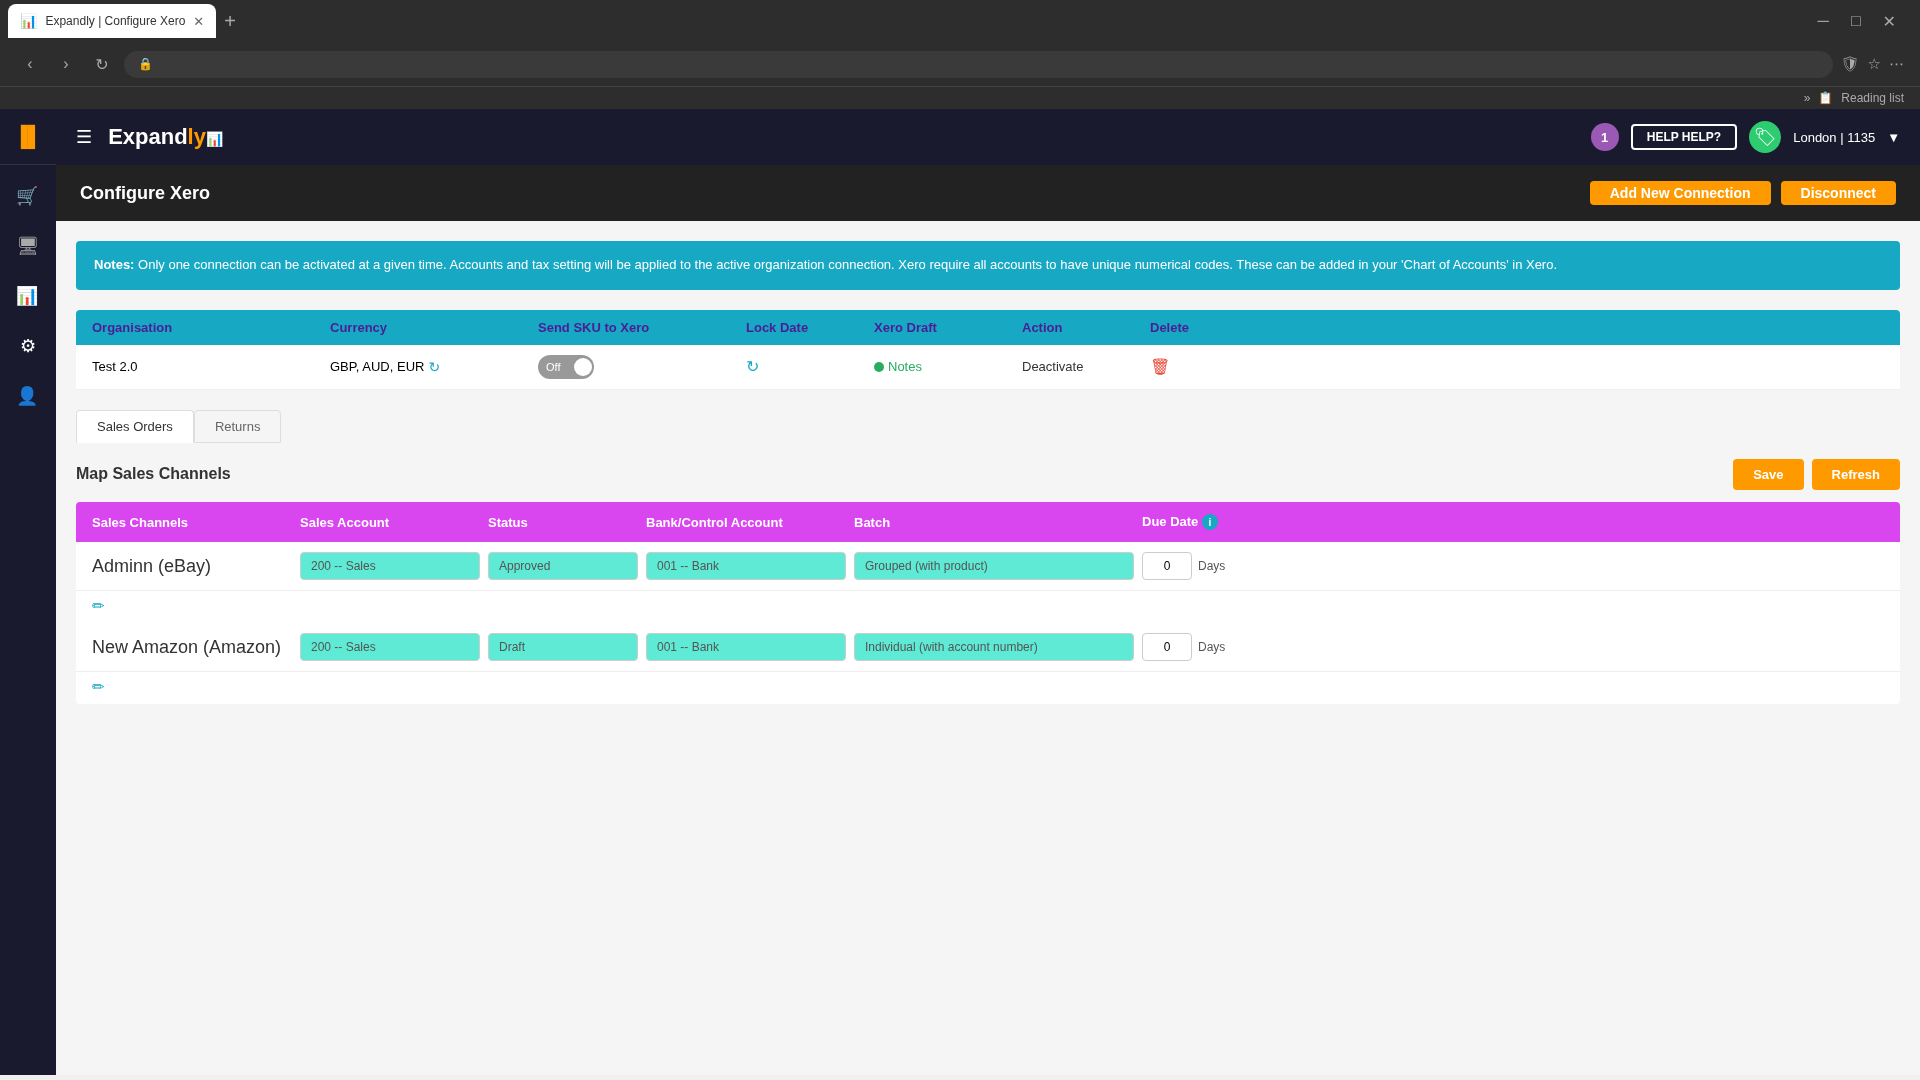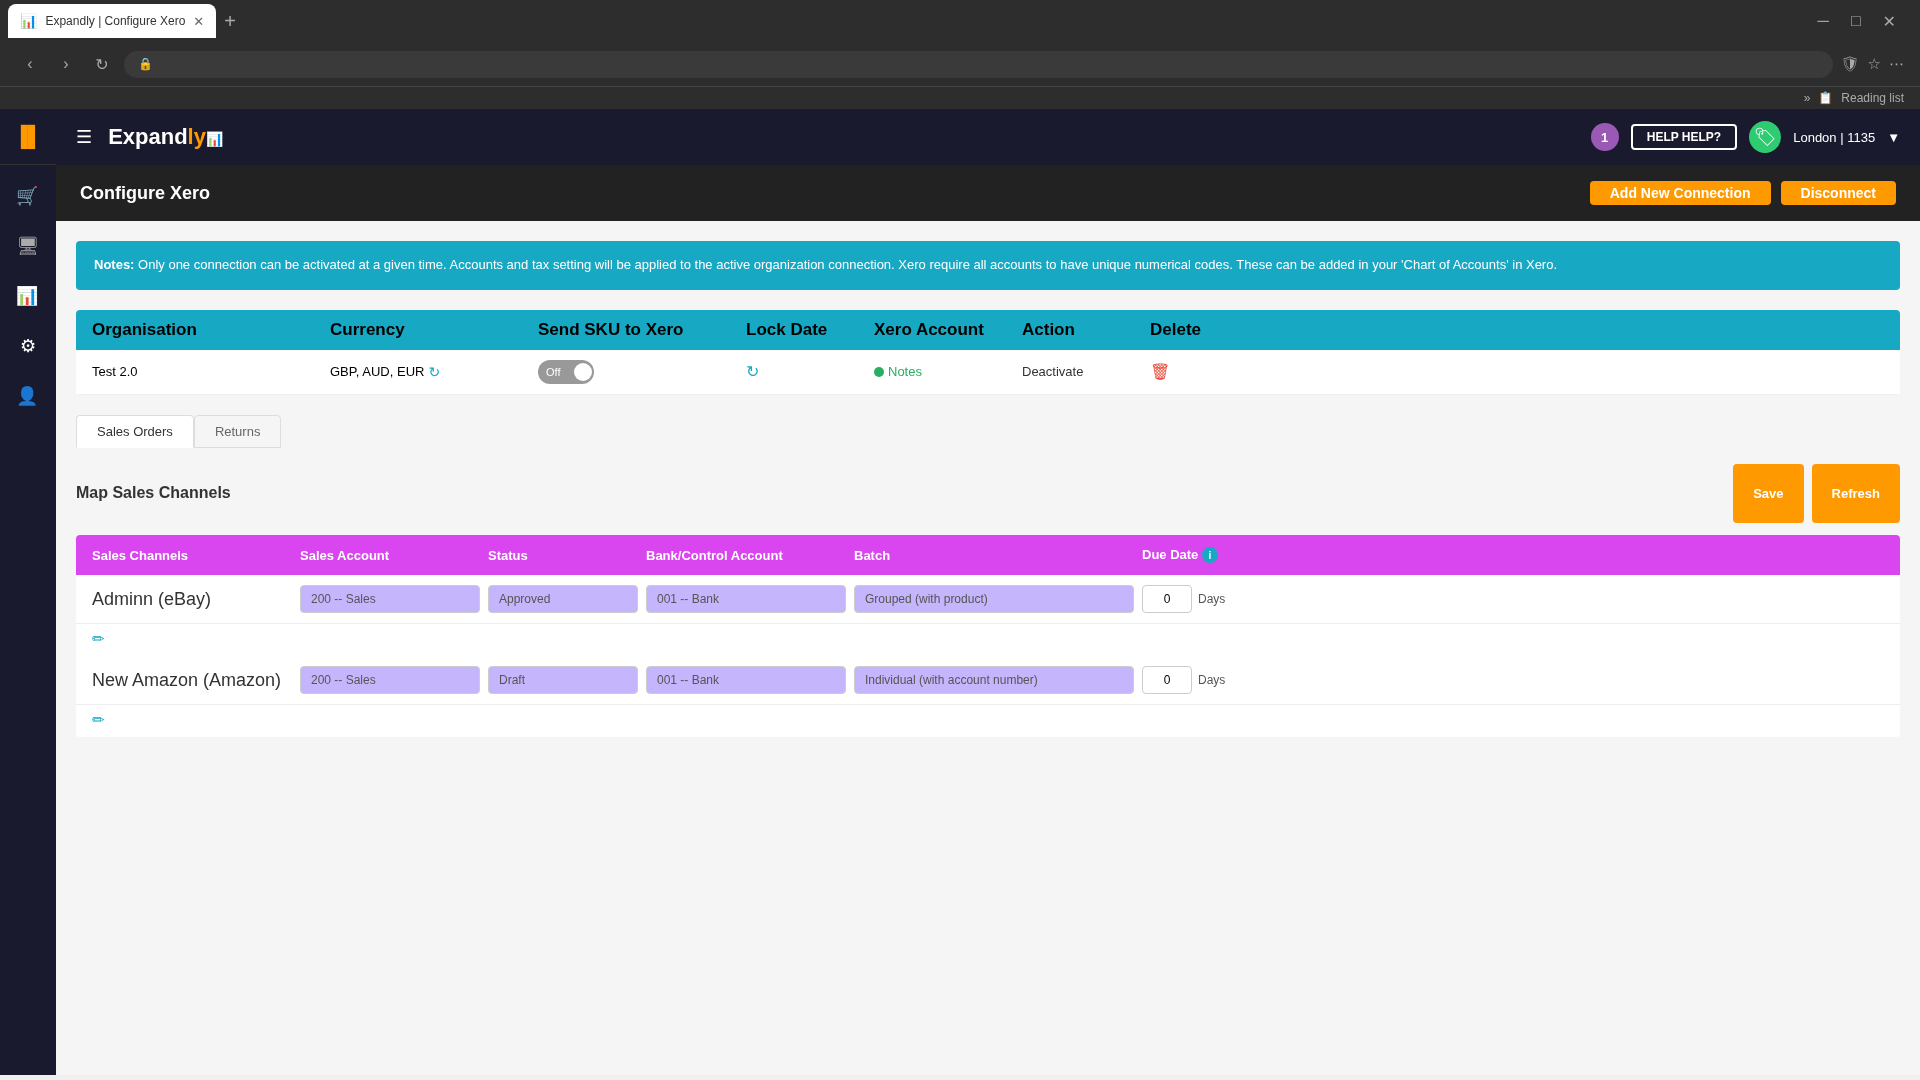--- a/index.html
+++ b/index.html
@@ -47,21 +47,21 @@
 
     
     .page-content { flex: 1; background: #f5f5f5; padding: 20px; overflow-y: auto; }
 
     
     .notes-banner { background: #17a8c4; color: #fff; padding: 14px 18px; border-radius: 4px; margin-bottom: 20px; font-size: 13px; line-height: 1.6; }
     .notes-banner strong { font-weight: bold; }
 
     
     .table-container { background: #fff; border-radius: 4px; overflow: hidden; margin-bottom: 20px; }
-    .table-header { display: grid; grid-template-columns: 230px 200px 200px 120px 140px 120px 80px; background: #17a8c4; color: #000000; font-weight: bold; font-size: 17px; padding: 10px 16px; gap: 8px; }
+    .table-header { display: grid; grid-template-columns: 230px 200px 200px 120px 140px 120px 80px; background: #17a8c4; color: #4c1d95; font-weight: bold; font-size: 13px; padding: 10px 16px; gap: 8px; }
     .table-row { display: grid; grid-template-columns: 230px 200px 200px 120px 140px 120px 80px; padding: 10px 16px; gap: 8px; align-items: center; border-bottom: 1px solid #eee; background: #fff; }
     .table-header > div, .table-row > div { display: flex; align-items: center; gap: 4px; }
     .toggle-track { background: #ccc; border-radius: 12px; padding: 2px; display: flex; align-items: center; width: 56px; height: 24px; cursor: pointer; }
     .toggle-track.off { background: #999; }
     .toggle-label { font-size: 11px; color: #fff; padding: 0 4px; margin-left: 2px; }
     .toggle-thumb { background: #fff; border-radius: 50%; width: 18px; height: 18px; margin-left: auto; }
 
     
     .status-active { color: #27ae60; display: flex; align-items: center; gap: 4px; font-size: 13px; }
     .status-dot { width: 10px; height: 10px; background: #27ae60; border-radius: 50%; display: inline-block; }
@@ -79,29 +79,29 @@
     .tabs { display: flex; gap: 0; margin-bottom: 16px; }
     .tab { padding: 8px 20px; border: 1px solid #ddd; border-radius: 4px 4px 0 0; cursor: pointer; font-size: 13px; background: #fff; color: #333; }
     .tab.active { background: #fff; border-bottom-color: #fff; font-weight: 500; }
     .tab:not(.active) { background: #f5f5f5; color: #666; }
 
     
     .section-header { display: flex; align-items: center; margin-bottom: 12px; }
     .section-title { font-size: 16px; font-weight: bold; color: #333; }
     .section-actions { margin-left: auto; display: flex; gap: 8px; }
     .btn-save { background: #f90; color: #fff; border: none; padding: 8px 20px; border-radius: 4px; font-size: 13px; font-weight: bold; cursor: pointer; }
-    .btn-refresh { background: #f90; color: #fff; border: none; padding: 22px 20px; border-radius: 4px; font-size: 13px; font-weight: bold; cursor: pointer; }
+    .btn-refresh { background: #f90; color: #fff; border: none; padding: 8px 20px; border-radius: 4px; font-size: 13px; font-weight: bold; cursor: pointer; }
 
     
     .channels-table { background: #fff; border-radius: 4px; overflow: hidden; }
     .channels-header { display: grid; grid-template-columns: 200px 180px 150px 200px 280px 160px; background: #d946ef; color: #fff; font-weight: bold; font-size: 13px; padding: 12px 16px; gap: 8px; align-items: center; }
     .channels-row { display: grid; grid-template-columns: 200px 180px 150px 200px 280px 160px; padding: 10px 16px; gap: 8px; align-items: center; border-bottom: 1px solid #eee; background: #fff; }
     .channel-name { color: #333; font-size: 18px; }
 
-    input.field-input { border: 1px solid #ccc; border-radius: 4px; padding: 6px 10px; font-size: 12px; width: 100%; color: #555; background: #c4b5fd; }
+    input.field-input { border: 1px solid #ccc; border-radius: 4px; padding: 6px 10px; font-size: 12px; width: 100%; color: #555; background: #5eead4; }
 
     .days-input-wrap { display: flex; align-items: center; gap: 6px; }
     .days-input { border: 1px solid #ccc; border-radius: 4px; padding: 6px 8px; width: 50px; font-size: 12px; text-align: center; }
     .days-label { font-size: 12px; color: #555; }
 
     .edit-icon { color: #17a8c4; font-size: 15px; cursor: pointer; margin-top: 4px; }
 
     .channel-subrow { display: flex; align-items: center; padding: 2px 16px 8px 16px; }
     .channel-subrow .edit-icon { }
     .info-icon { background: #17a8c4; color: #fff; border-radius: 50%; width: 16px; height: 16px; display: inline-flex; align-items: center; justify-content: center; font-size: 10px; font-weight: bold; }
@@ -209,21 +209,21 @@
       <div class="notes-banner">
         <strong>Notes:</strong><span> Only one connection can be activated at a given time. Accounts and tax setting will be applied to the active organization connection. Xero require all accounts to have unique numerical codes. These can be added in your 'Chart of Accounts' in Xero.</span>
       </div>
 
       <div class="table-container">
         <div class="table-header">
           <div>Organisation</div>
           <div>Currency</div>
           <div>Send SKU to Xero</div>
           <div>Lock Date</div>
-          <div>Xero Account</div>
+          <div>Xero Draft</div>
           <div>Action</div>
           <div>Delete</div>
         </div>
         <div class="table-row">
           <div>Test 2.0</div>
           <div>
             <span>GBP, AUD, EUR</span>
             <span style="color:#17a8c4; cursor:pointer; font-size:14px;">↻</span>
           </div>
           <div>

